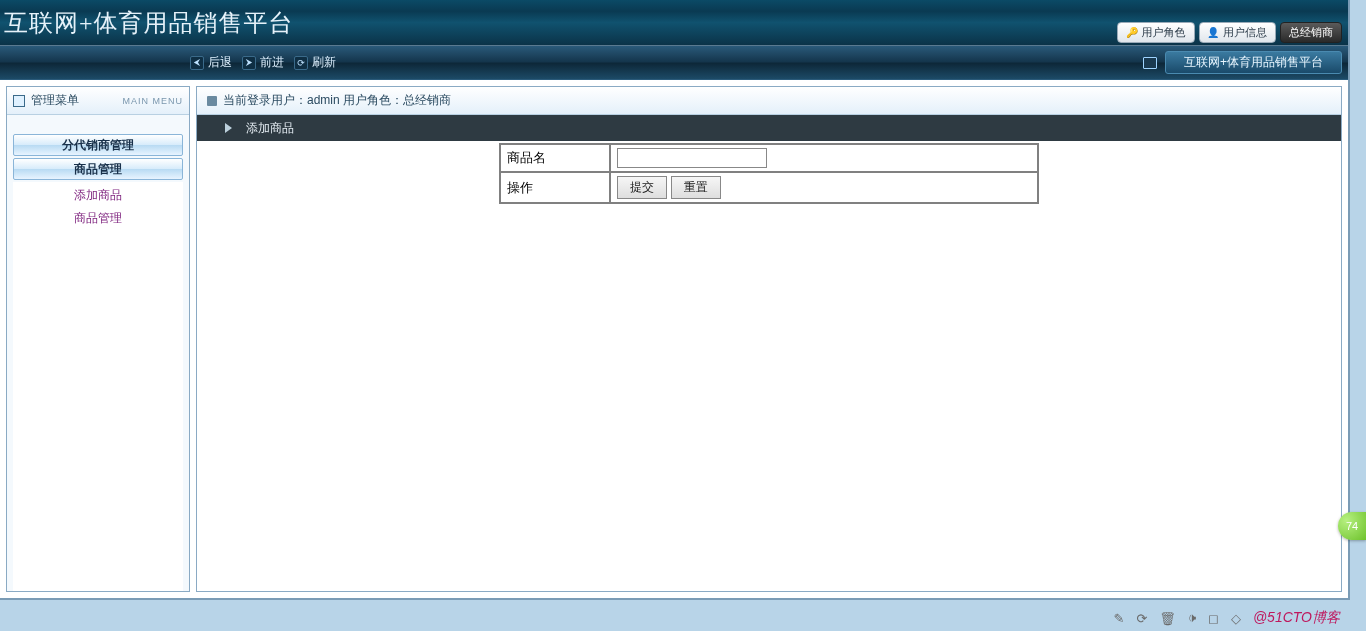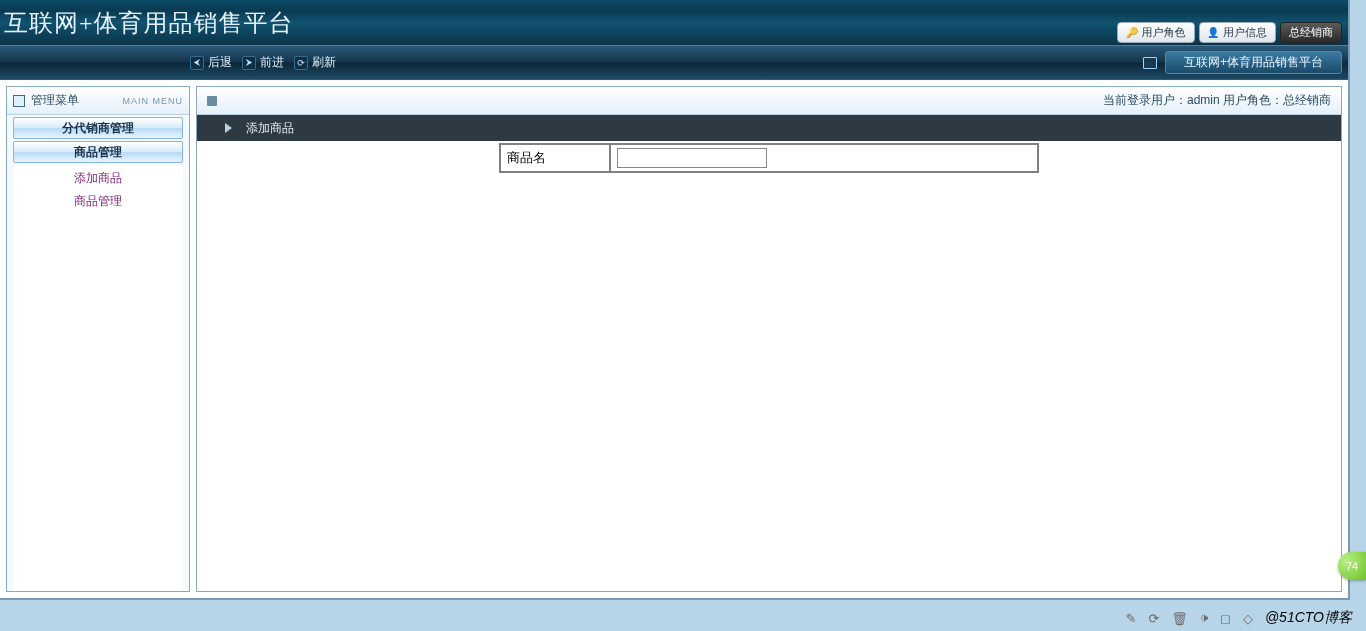--- a/index.html
+++ b/index.html
@@ -126,20 +126,21 @@
     }
     .sb-hdr-icon {
       width:12px;height:12px;border:1px solid #3a6a8a;background:#dff1ff;display:inline-block;
     }
     .sb-hdr-sub { font-size:9px;color:#7a97ad;letter-spacing:1px;margin-left:auto;text-align:right; }
     .menu-section {
       flex:1;
       display:flex;
       flex-direction:column;
       overflow:hidden;
+      margin-top:17px;
     }
     .menu-top-items {}
     .menu-item {
       height:22px;
       margin:2px 6px;
       background: linear-gradient(to bottom,#fff 0%,#d8ecfb 48%,#b9dbf3 52%,#e8f4ff 100%);
       border:1px solid #8ab5d8;
       border-radius:2px;
       font-size:12px;
       color:#18304a;
@@ -177,21 +178,20 @@
     .content-header {
       height:28px;
       background: linear-gradient(to bottom,#fff,#e4f0fa);
       border-bottom:1px solid #b8d0e2;
       display:flex;
       align-items:center;
       font-size:12px;
       color:#2a4a60;
       padding:0 10px;
       gap:6px;
-      justify-content:space-between;
     }
     .play-icon {
       width:10px;height:10px;background:#6a8aa0;display:inline-block;border-radius:1px;
     }
     .breadcrumb-bar {
       height:26px;
       background:#2e3a42;
       color:#e6eef4;
       display:flex;
       align-items:center;
@@ -253,26 +253,26 @@
       right:0;
       height:26px;
       display:flex;
       align-items:center;
       justify-content:flex-end;
       padding:0 10px;
       gap:12px;
       color:#4a4a4a;
       font-size:12px;
     }
-    .watermark { color:#000000; font-size:14px; font-style:italic; margin-right:4px; }
+    .watermark { color:#be185d; font-size:14px; font-style:italic; margin-right:16px; }
     .tray-icon { color:#6a6a6a; font-size:13px; cursor:default; }
     .badge-round {
       position:absolute;
       right:0;
-      top:552px;
+      top:512px;
       width:28px;height:28px;
       background:radial-gradient(circle at 30% 30%, #b6f080, #6ec22c);
       border-radius:50% 0 0 50%;
       color:#fff;
       font-size:11px;
       display:flex;align-items:center;justify-content:center;
       box-shadow:0 1px 3px rgba(0,0,0,.3);
     }
   </style>
 </head>
@@ -350,20 +350,27 @@
         <span class="bc-play"></span>
         <span>添加商品</span>
       </div>
       <div class="form-area">
         <table class="form-table">
           <tbody>
               <tr>
             <td class="label-cell">商品名</td>
             <td><input type="text" style=""></td>
           </tr>
+          <tr>
+            <td class="label-cell">操作</td>
+            <td>
+              <button class="form-btn">提交</button>
+              <button class="form-btn">重置</button>
+            </td>
+          </tr>
         </tbody>
           </table>
       </div>
     </div>
 
   </div>
 </div>
 
 <div class="badge-round">74</div>
 

